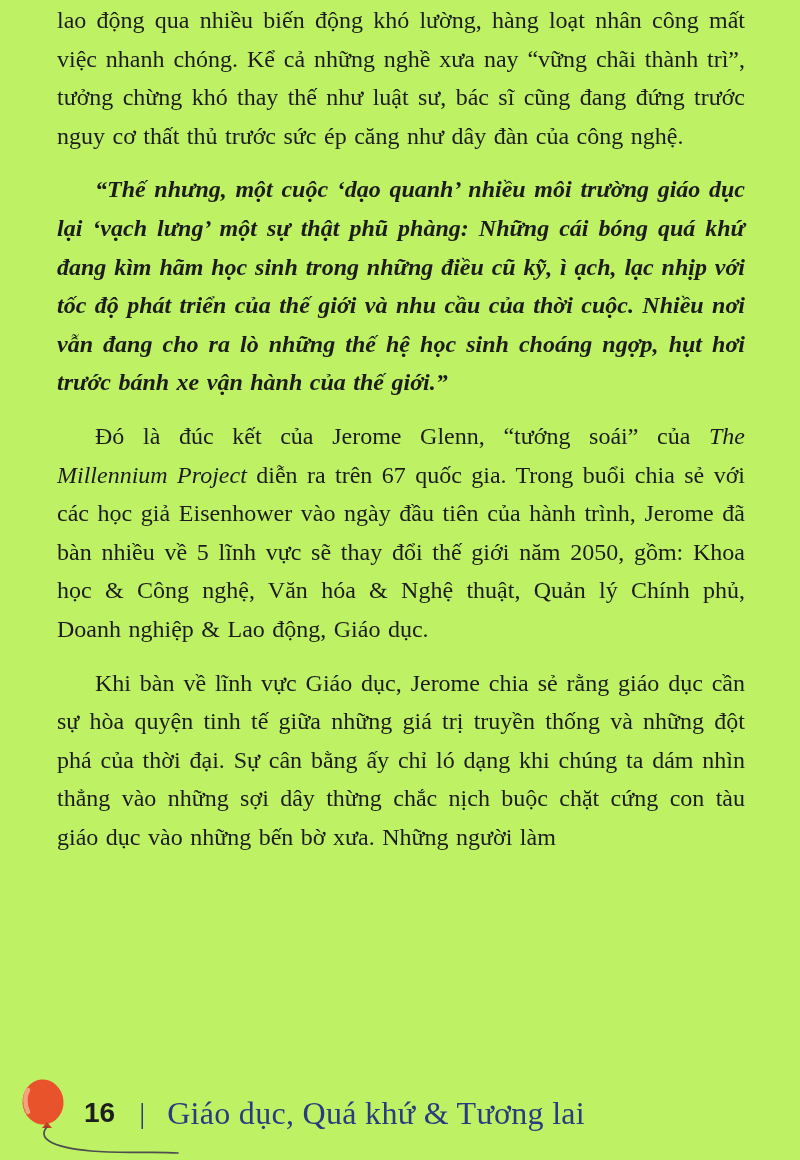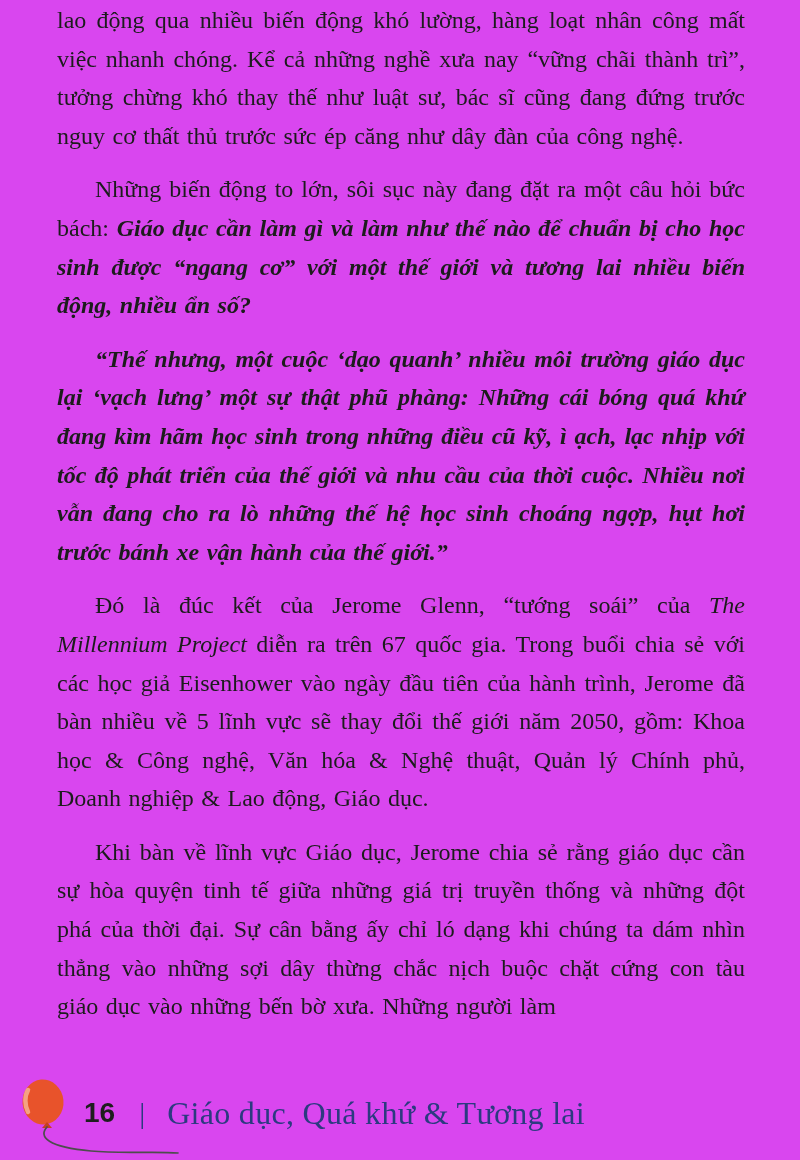--- a/index.html
+++ b/index.html
@@ -1,21 +1,21 @@
 <!DOCTYPE html>
 <html><head>
 <meta charset="utf-8">
 <style>
   html, body { margin: 0; padding: 0; background: #ffffff; }
 
   .page {
     position: relative;
     width: 800px;
     height: 1160px;
-    background: #d946ef;
+    background: #bef264;
     overflow: hidden;
     font-family: "Liberation Serif", "DejaVu Serif", serif;
     color: #1c1c1c;
   }
 
   .content {
     position: absolute;
     left: 57px;
     top: 1px;
     width: 688px;
@@ -88,21 +88,20 @@
 </style>
 </head>
 <body>
 
 <div class="page">
 
   <main class="content">
 
     <p class="para no-indent"><span class="seg-normal">lao động qua nhiều biến động khó lường, hàng loạt nhân công mất việc nhanh chóng. Kể cả những nghề xưa nay “vững chãi thành trì”, tưởng chừng khó thay thế như luật sư, bác sĩ cũng đang đứng trước nguy cơ thất thủ trước sức ép căng như dây đàn của công nghệ.</span></p>
 
-    <p class="para"><span class="seg-normal">Những biến động to lớn, sôi sục này đang đặt ra một câu hỏi bức bách: </span><span class="seg-bold-italic">Giáo dục cần làm gì và làm như thế nào để chuẩn bị cho học sinh được “ngang cơ” với một thế giới và tương lai nhiều biến động, nhiều ẩn số?</span></p>
 
     <p class="para quote-para"><span class="seg-italic">“Thế nhưng, một cuộc ‘dạo quanh’ nhiều môi trường giáo dục lại ‘vạch lưng’ một sự thật phũ phàng: Những cái bóng quá khứ đang kìm hãm học sinh trong những điều cũ kỹ, ì ạch, lạc nhịp với tốc độ phát triển của thế giới và nhu cầu của thời cuộc. Nhiều nơi vẫn đang cho ra lò những thế hệ học sinh choáng ngợp, hụt hơi trước bánh xe vận hành của thế giới.”</span></p>
 
     <p class="para"><span class="seg-normal">Đó là đúc kết của Jerome Glenn, “tướng soái” của </span><span class="seg-italic">The Millennium Project</span><span class="seg-normal"> diễn ra trên 67 quốc gia. Trong buổi chia sẻ với các học giả Eisenhower vào ngày đầu tiên của hành trình, Jerome đã bàn nhiều về 5 lĩnh vực sẽ thay đổi thế giới năm 2050, gồm: Khoa học &amp; Công nghệ, Văn hóa &amp; Nghệ thuật, Quản lý Chính phủ, Doanh nghiệp &amp; Lao động, Giáo dục.</span></p>
 
     <p class="para"><span class="seg-normal">Khi bàn về lĩnh vực Giáo dục, Jerome chia sẻ rằng giáo dục cần sự hòa quyện tinh tế giữa những giá trị truyền thống và những đột phá của thời đại. Sự cân bằng ấy chỉ ló dạng khi chúng ta dám nhìn thẳng vào những sợi dây thừng chắc nịch buộc chặt cứng con tàu giáo dục vào những bến bờ xưa. Những người làm</span></p>
 
   </main>
 
   <footer class="footer">

